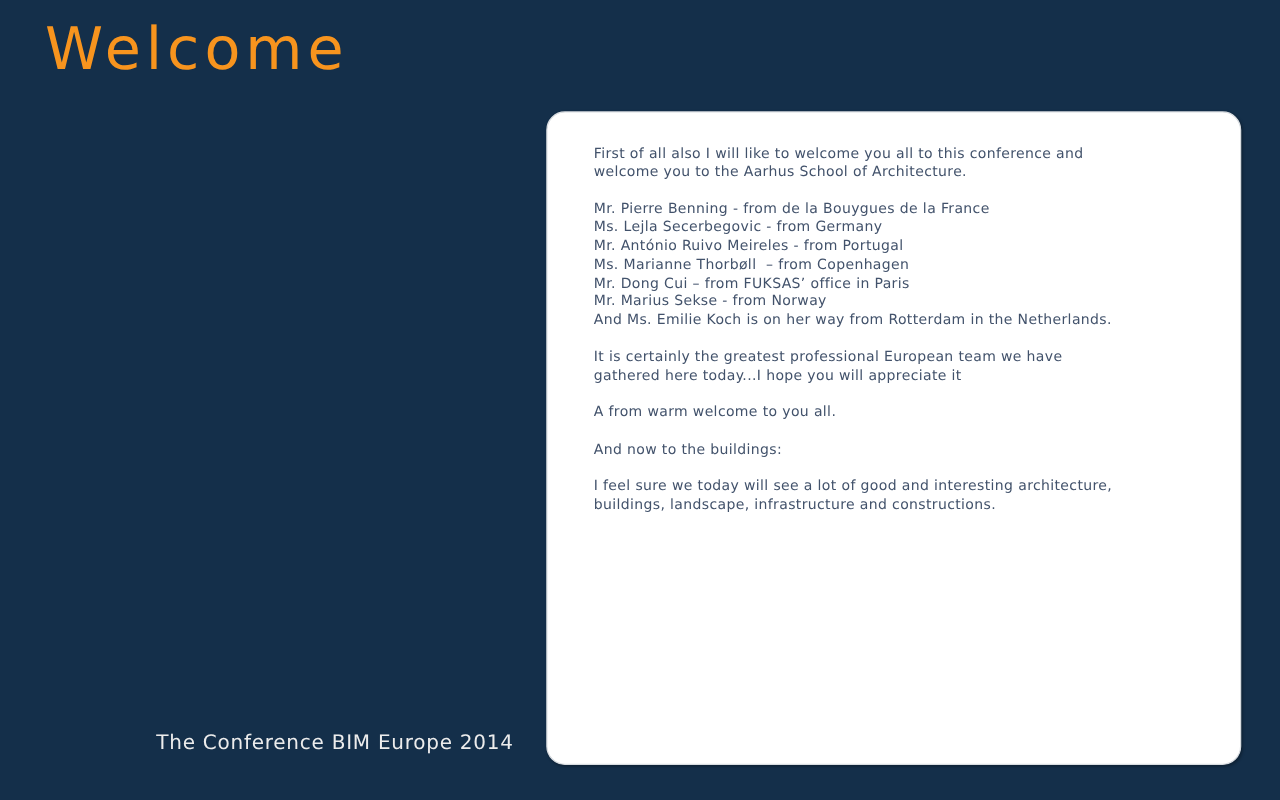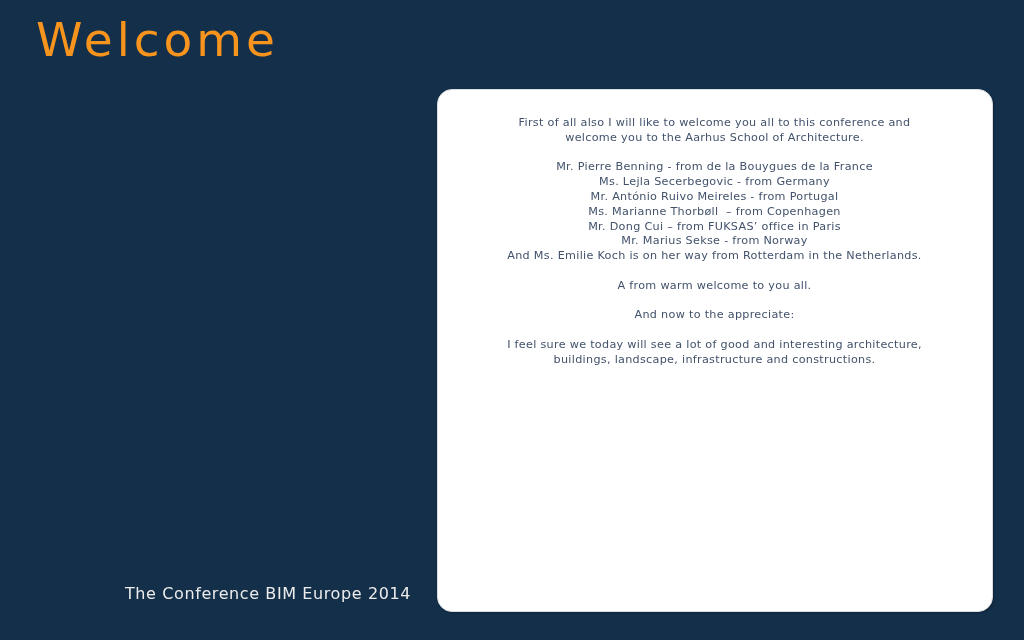--- a/index.html
+++ b/index.html
@@ -42,21 +42,20 @@
     padding: 26px 38px 20px 37px;
     overflow: hidden;
   }
   .text-panel p {
     margin: 0 0 14.8px 0;
     font-size: 11.2px;
     line-height: 14.8px;
     letter-spacing: 0.3px;
     color: #42526b;
     white-space: pre-wrap;
-    text-align: center;
   }
   .slide-footer {
     position: absolute;
     left: 125px;
     top: 584px;
     margin: 0;
     font-size: 16px;
     letter-spacing: 0.6px;
     color: #ececec;
     font-weight: 400;
@@ -65,20 +64,21 @@
 </head>
 <body>
 
 <div class="slide">
   <h1 class="slide-title">Welcome</h1>
 
   <div class="text-panel">
     <div>
         <p>First of all also I will like to welcome you all to this conference and<br>welcome you to the Aarhus School of Architecture.</p>
         <p>Mr. Pierre Benning - from de la Bouygues de la France<br>Ms. Lejla Secerbegovic - from Germany<br>Mr. António Ruivo Meireles - from Portugal<br>Ms. Marianne Thorbøll  – from Copenhagen<br>Mr. Dong Cui – from FUKSAS’ office in Paris<br>Mr. Marius Sekse - from Norway<br>And Ms. Emilie Koch is on her way from Rotterdam in the Netherlands.</p>
+        <p>It is certainly the greatest professional European team we have<br>gathered here today...I hope you will appreciate it</p>
         <p>A from warm welcome to you all.</p>
-        <p>And now to the appreciate:</p>
+        <p>And now to the buildings:</p>
         <p>I feel sure we today will see a lot of good and interesting architecture,<br>buildings, landscape, infrastructure and constructions.</p>
       </div>
   </div>
 
   <p class="slide-footer">The Conference BIM Europe 2014</p>
 </div>
 
 </body></html>

